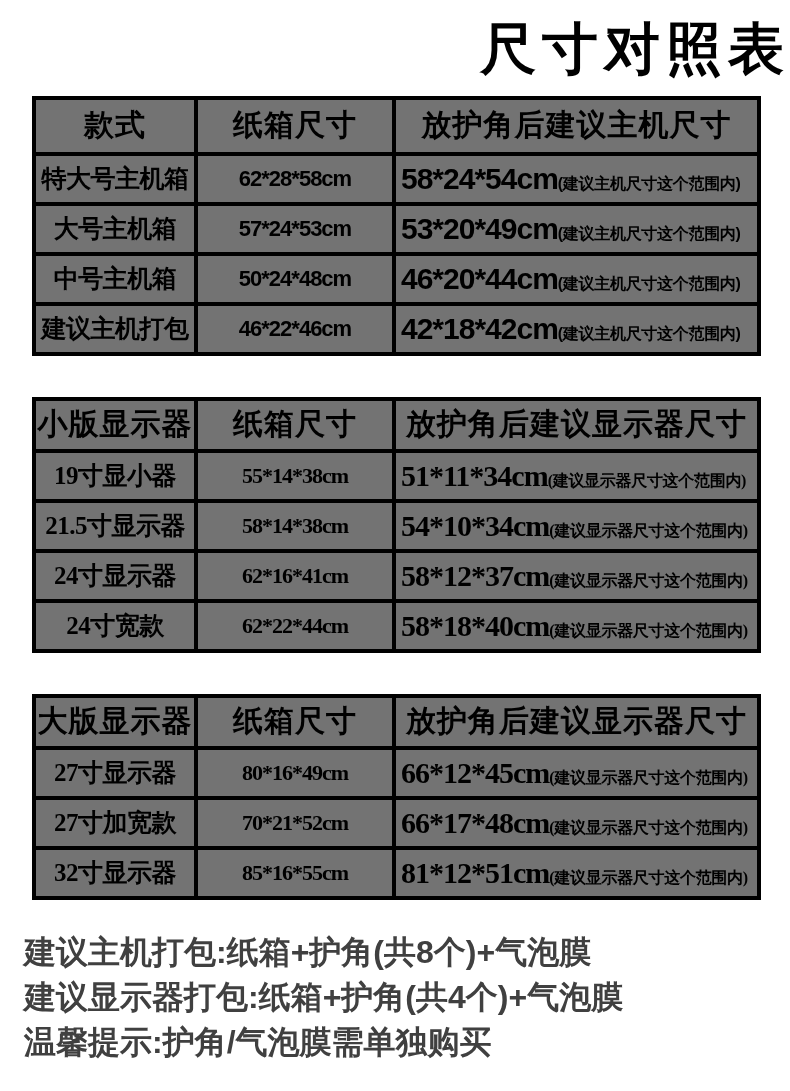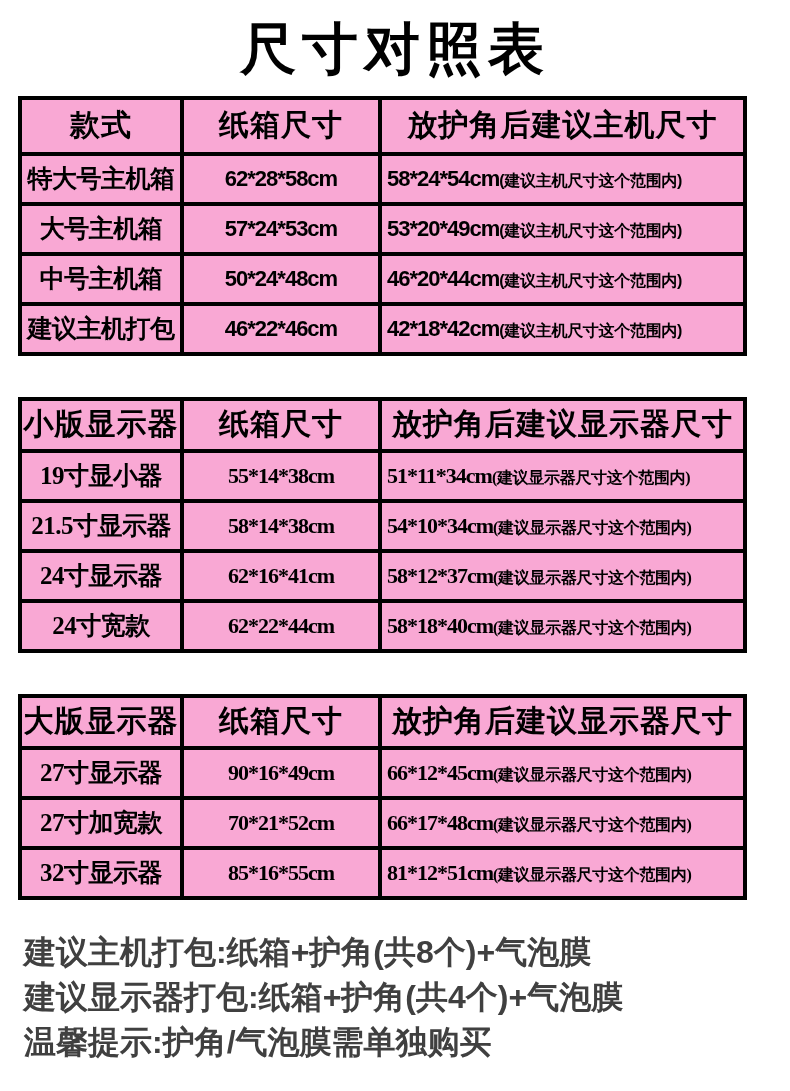--- a/index.html
+++ b/index.html
@@ -10,33 +10,33 @@
     width: 790px;
     height: 1091px;
     background: #ffffff;
     color: #000000;
     font-family: "Liberation Sans", "DejaVu Sans", sans-serif;
     overflow: hidden;
     position: relative;
   }
   .title {
     margin: 18px 0 16px 0;
-    text-align: center;
+    text-align: right;
     font-size: 56px;
     font-weight: 900;
     letter-spacing: 6px;
     line-height: 1.1;
     color: #000;
   }
   table.size-table {
     border-collapse: collapse;
     table-layout: fixed;
     width: 725px;
-    margin-left: 18px;
-    background: #f9a8d4;
+    margin-left: 32px;
+    background: #737373;
   }
   table.size-table.gap-above {
     margin-top: 41px;
     font-family: Liberation Serif, serif;
   }
   .size-table th, .size-table td {
     border: 4px solid #000000;
     padding: 0;
     font-weight: 900;
     text-align: center;
@@ -60,21 +60,21 @@
   }
   td.c2 {
     font-size: 22px;
     letter-spacing: -1px;
   }
   td.c3 {
     text-align: left;
     padding-left: 5px;
   }
   .dims {
-    font-size: 22px;
+    font-size: 30px;
     font-weight: 900;
     letter-spacing: -1px;
   }
   .note {
     font-size: 16px;
     font-weight: 900;
     letter-spacing: -0.3px;
   }
   .footer {
     margin: 30px 0 0 24px;
@@ -169,21 +169,21 @@
       <col class="col-rec">
     </colgroup>
   <tbody>
       <tr>
     <th>大版显示器</th>
     <th>纸箱尺寸</th>
     <th>放护角后建议显示器尺寸</th>
   </tr>
   <tr>
     <td class="c1">27寸显示器</td>
-    <td class="c2">90*16*49cm</td>
+    <td class="c2">80*16*49cm</td>
     <td class="c3"><span class="dims">66*12*45cm</span><span class="note">(建议显示器尺寸这个范围内)</span></td>
   </tr>
   <tr>
     <td class="c1">27寸加宽款</td>
     <td class="c2">70*21*52cm</td>
     <td class="c3"><span class="dims">66*17*48cm</span><span class="note">(建议显示器尺寸这个范围内)</span></td>
   </tr>
   <tr>
     <td class="c1">32寸显示器</td>
     <td class="c2">85*16*55cm</td>

